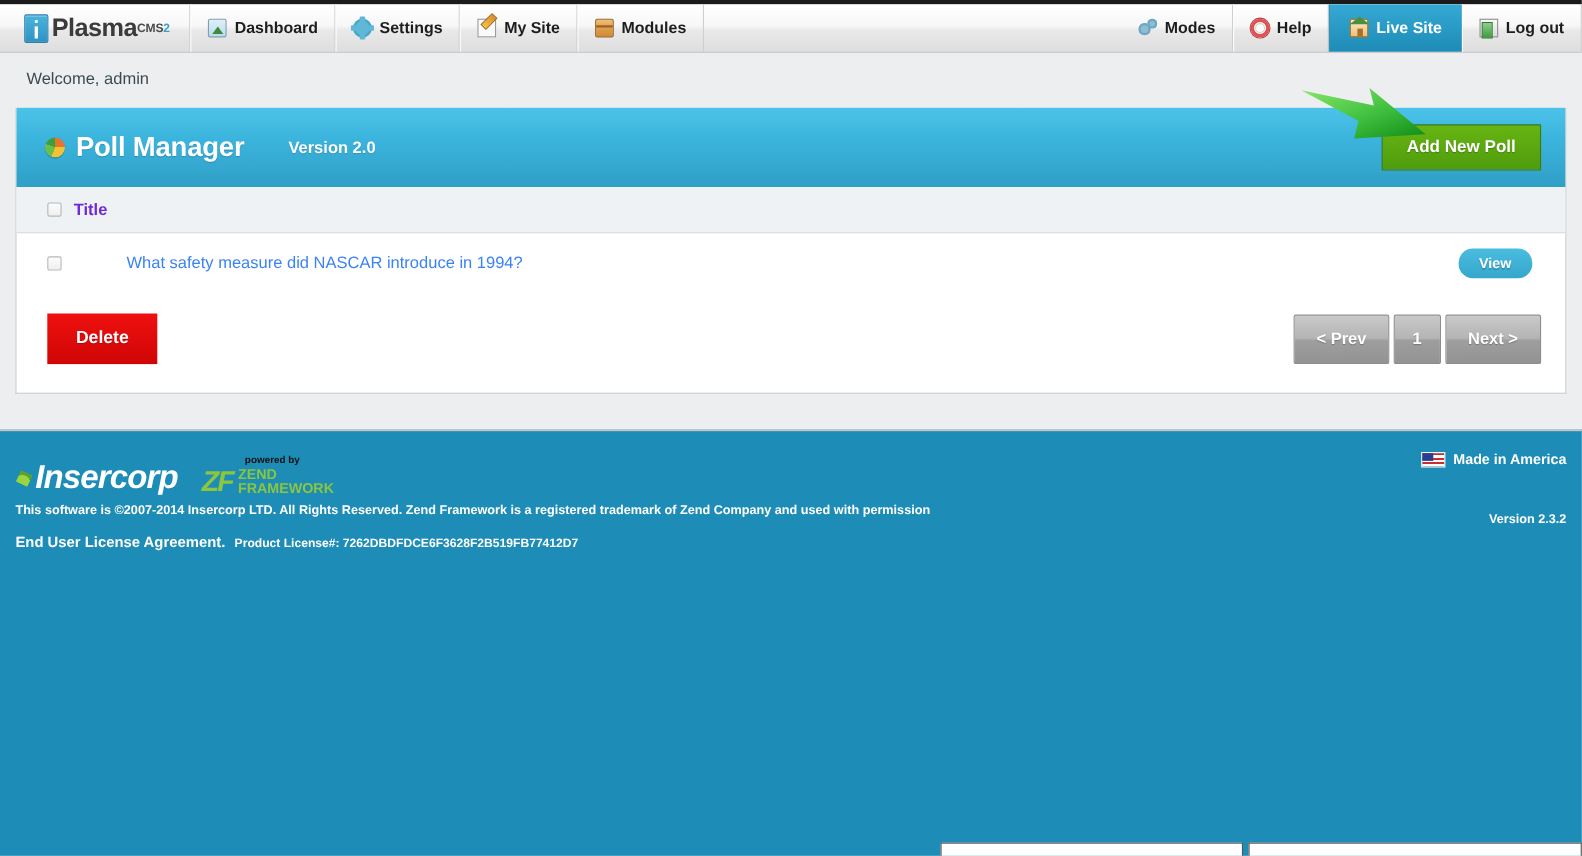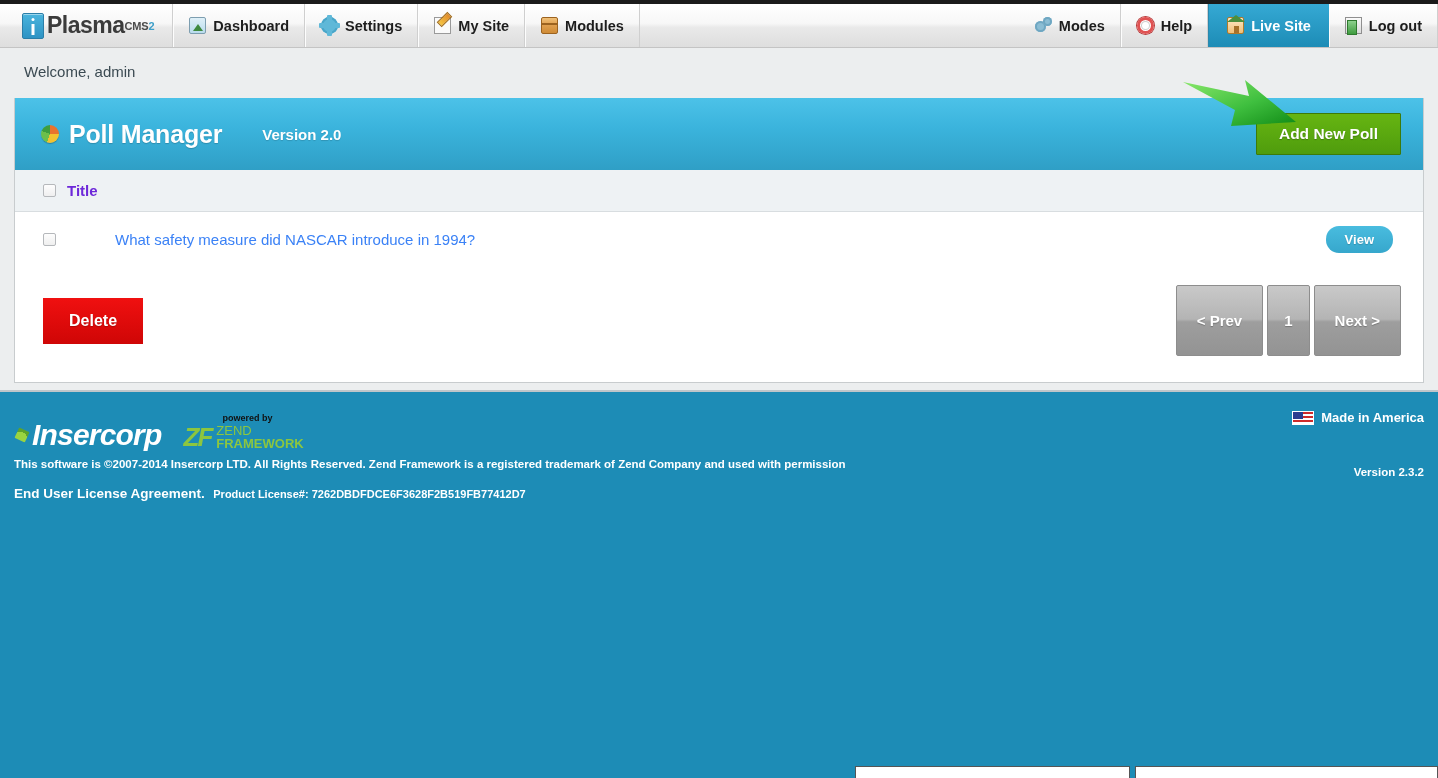--- a/index.html
+++ b/index.html
@@ -270,21 +270,21 @@
     font-size: 16px; font-weight: bold;
     padding: 14px 26px;
     cursor: pointer;
     text-shadow: 0 1px 1px rgba(0,0,0,.22);
   }
   .pager { margin-left: auto; display: flex; gap: 4px; }
   .pg {
     background: linear-gradient(to bottom, #c9c9c9 0%, #b4b4b4 48%, #9e9e9e 52%, #939393 100%);
     border: 1px solid #8d8d8d;
     color: #ffffff; font-size: 15px; font-weight: bold;
-    padding: 26px 20px;
+    padding: 13px 20px;
     cursor: pointer;
     border-radius: 2px;
     text-shadow: 0 1px 1px rgba(0,0,0,.25);
   }
   .pg.num { padding: 13px 16px; }
 
   
   .footer {
     position: absolute; top: 390px; left: 0;
     width: 1438px; height: 388px;
@@ -306,21 +306,21 @@
     transform: rotate(-20deg);
   }
   .zend-wrap { display: flex; flex-direction: column; line-height: 1; }
   .powered { font-size: 9px; font-weight: bold; color: #111; margin-bottom: 2px; margin-left: 8px; text-align: center; }
   .zend-row { display: flex; align-items: center; gap: 5px; }
   .zf-mark {
     font-size: 26px; font-weight: 900; font-style: italic; color: #8cc63f;
     letter-spacing: -2px; line-height: .9;
   }
   .zend-name { display: flex; flex-direction: column; line-height: .95; }
-  .zend-name span:first-child { font-size: 13px; font-weight: normal; color: #8cc63f; }
+  .zend-name span:first-child { font-size: 13px; font-weight: bold; color: #8cc63f; }
   .zend-name span:last-child { font-size: 13px; font-weight: bold; color: #8cc63f; }
 
   .copy {
     font-size: 11.5px; font-weight: bold; color: #ffffff;
     margin-top: 8px;
   }
   .eula-line { margin-top: 14px; }
   .eula {
     font-size: 13.5px; font-weight: bold; color: #ffffff;
     text-decoration: none; cursor: pointer;

